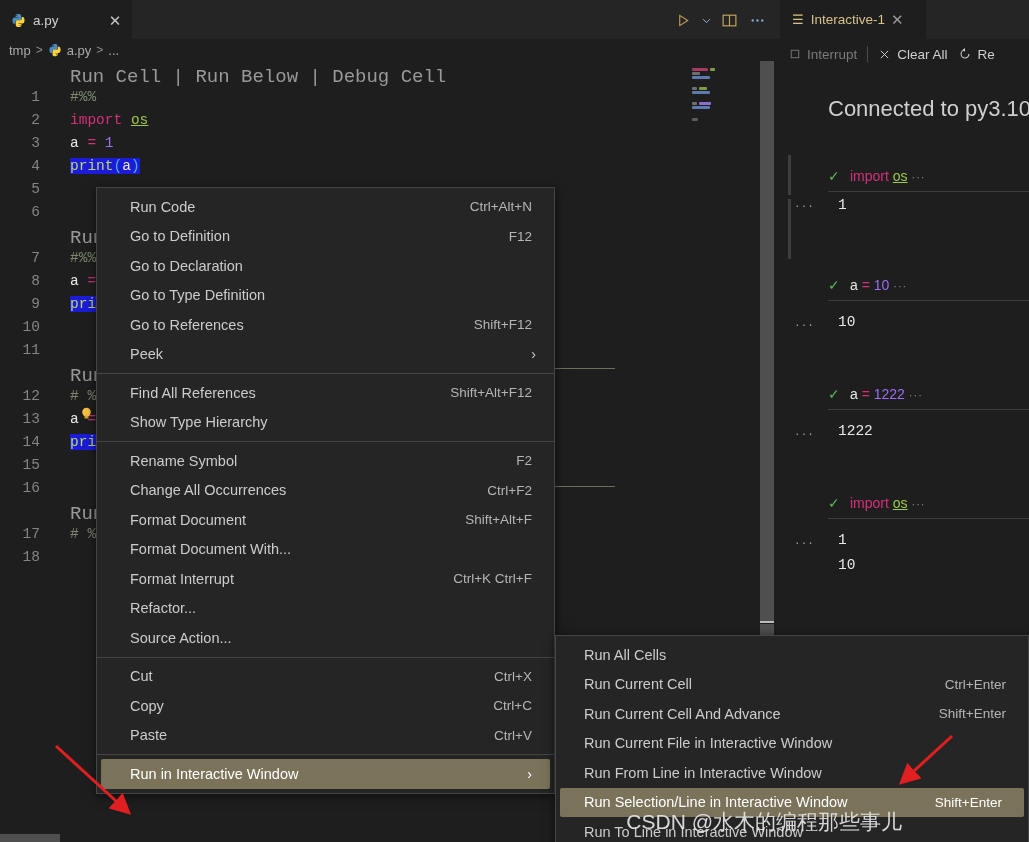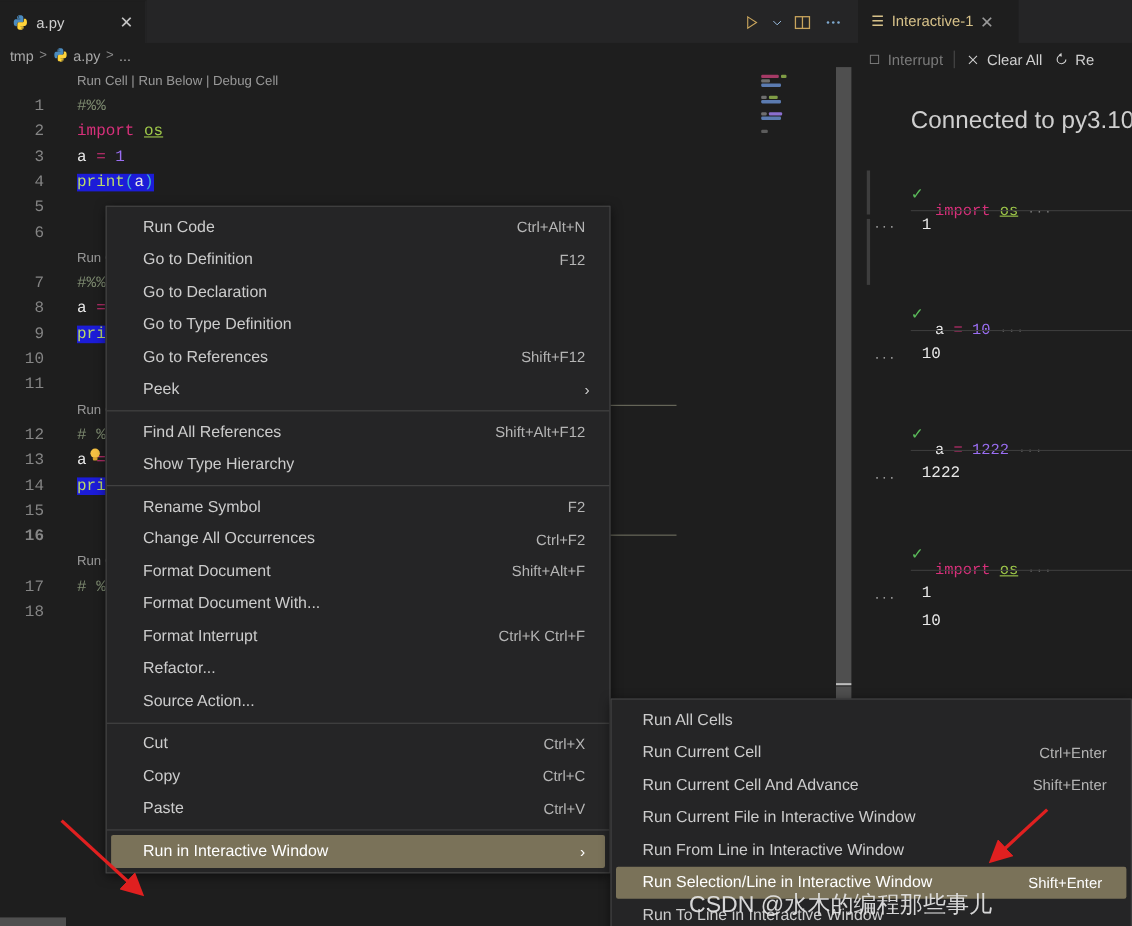--- a/index.html
+++ b/index.html
@@ -40,21 +40,21 @@
   .gutter-num {
     position: absolute; width: 40px; text-align: right;
     color: #858585; font-family: "Liberation Mono", monospace; font-size: 14.5px;
   }
   .code-line {
     position: absolute; left: 70px;
     font-family: "Liberation Mono", monospace; font-size: 14.5px; white-space: pre;
   }
   .codelens {
     position: absolute; left: 70px; color: #999999;
-    font-family: Liberation Sans, sans-serif; font-size: 12px; white-space: pre;
+    font-family: Liberation Mono, monospace; font-size: 19px; white-space: pre;
   }
   .cell-sep { position: absolute; left: 70px; height: 1px; background: #8a8a76; opacity: .75; }
 
   .t-comment { color: #7d8a70; }
   .t-kw      { color: #d6307a; }
   .t-mod     { color: #9fc94a; text-decoration: underline; text-decoration-color: #9fc94a; }
   .t-var     { color: #e8e8e8; }
   .t-op      { color: #d6307a; }
   .t-num     { color: #9b6ef3; }
   .t-fn      { color: #b9d96b; }
@@ -84,21 +84,21 @@
   .iw-toolbar { position: absolute; left: 0; top: 39px; width: 249px; height: 30px; display: flex; align-items: center; padding-left: 9px; gap: 6px; }
   .tb-item { display: flex; align-items: center; gap: 6px; font-size: 13.5px; white-space: nowrap; }
   .tb-item.disabled { color: #7a7a7a; }
   .tb-item.enabled { color: #cfcfcf; }
   .tb-divider { width: 1px; height: 16px; background: #4a4a4a; margin: 0 4px; }
 
   .iw-body { position: absolute; left: 0; top: 69px; width: 249px; height: 773px; overflow: hidden; }
   .iw-connected { position: absolute; left: 48px; top: 27px; color: #cfcfcf; font-size: 22px; white-space: nowrap; }
 
   .iw-cell-input {
-    position: absolute; left: 48px; font-family: Liberation Mono, monospace; font-size: 14px; white-space: pre; margin-top: 16px;
+    position: absolute; left: 48px; font-family: Liberation Sans, sans-serif; font-size: 14px; white-space: pre;
   }
   .iw-check { position: absolute; color: #5aba5a; font-size: 14px; }
   .iw-bar { position: absolute; left: 8px; width: 3px; background: #3e3e3e; }
   .iw-dots { position: absolute; color: #9a9a9a; font-size: 14px; letter-spacing: 2px; }
   .iw-rule { position: absolute; left: 48px; height: 1px; background: #3c3c3c; }
   .iw-out { position: absolute; left: 58px; color: #e8e8e8; font-family: "Liberation Mono", monospace; font-size: 14.5px; white-space: pre; }
   .iw-ellip { color: #8a8a8a; font-size: 11px; letter-spacing: 1px; }
 
   
   .ctx-menu {
@@ -199,21 +199,21 @@
       <div class="gutter-num" style="top:143px;">6</div>
       <div class="gutter-num" style="top:189px;">7</div>
       <div class="gutter-num" style="top:212px;">8</div>
       <div class="gutter-num" style="top:235px;">9</div>
       <div class="gutter-num" style="top:258px;">10</div>
       <div class="gutter-num" style="top:281px;">11</div>
       <div class="gutter-num" style="top:327px;">12</div>
       <div class="gutter-num" style="top:350px;">13</div>
       <div class="gutter-num" style="top:373px;">14</div>
       <div class="gutter-num" style="top:396px;">15</div>
-      <div class="gutter-num" style="top:419px;font-weight:bold;">16</div>
+      <div class="gutter-num" style="top:419px;">16</div>
       <div class="gutter-num" style="top:465px;">17</div>
       <div class="gutter-num" style="top:488px;">18</div>
 
       <div class="code-line t-comment" style="top:28px;">#%%</div>
 
       <div class="code-line" style="top:51px;"><span class="t-kw">import</span> <span class="t-mod">os</span></div>
 
       <div class="code-line" style="top:74px;"><span class="t-var">a</span> <span class="t-op">=</span> <span class="t-num">1</span></div>
 
       <div class="code-line sel" style="top:97px;"><span class="t-fn">print</span><span class="t-paren">(</span><span class="t-var">a</span><span class="t-paren">)</span></div>

